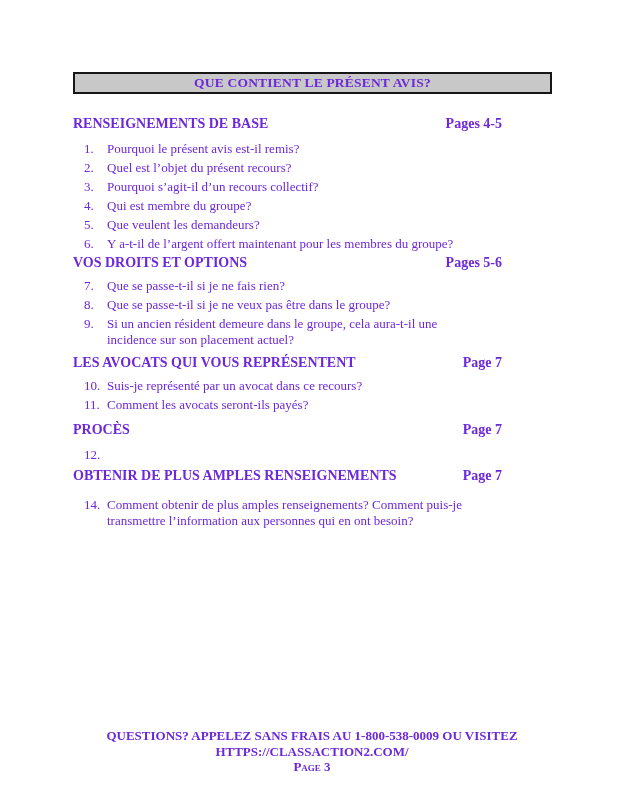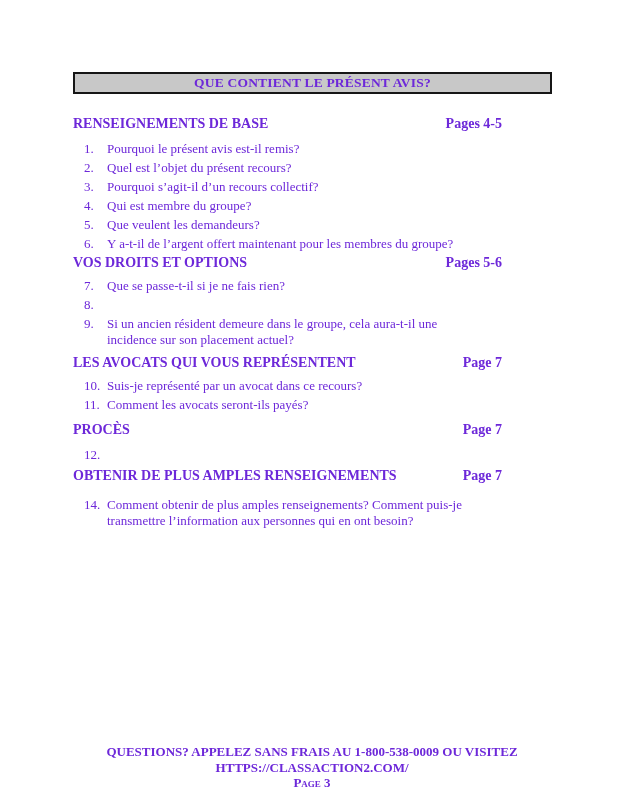--- a/index.html
+++ b/index.html
@@ -60,21 +60,20 @@
   .mt0  { margin-top: 0; }
   .footer {
     position: absolute;
     left: 0;
     top: 728px;
     width: 624px;
     text-align: center;
     font-weight: bold;
     font-size: 13px;
     line-height: 15.5px;
-    margin-top: 16px;
   }
   .footer-page { font-variant: small-caps; }
 </style>
 </head>
 <body>
 
 <div class="page">
   <div class="content">
 
     <div class="title-bar">
@@ -116,20 +115,21 @@
       <span>VOS DROITS ET OPTIONS</span>
       <span class="section-pages">Pages 5-6</span>
     </div>
     <ul class="qlist mt7">
       <li class="qrow">
         <span class="qnum">7.</span>
         <span class="qtext">Que se passe-t-il si je ne fais rien?</span>
       </li>
       <li class="qrow">
         <span class="qnum">8.</span>
+        <span class="qtext">Que se passe-t-il si je ne veux pas être dans le groupe?</span>
       </li>
       <li class="qrow">
         <span class="qnum">9.</span>
         <span class="qtext">Si un ancien résident demeure dans le groupe, cela aura-t-il une
 incidence sur son placement actuel?</span>
       </li>
     </ul>
 
     <div class="section-head mt7">
       <span>LES AVOCATS QUI VOUS REPRÉSENTENT</span>

